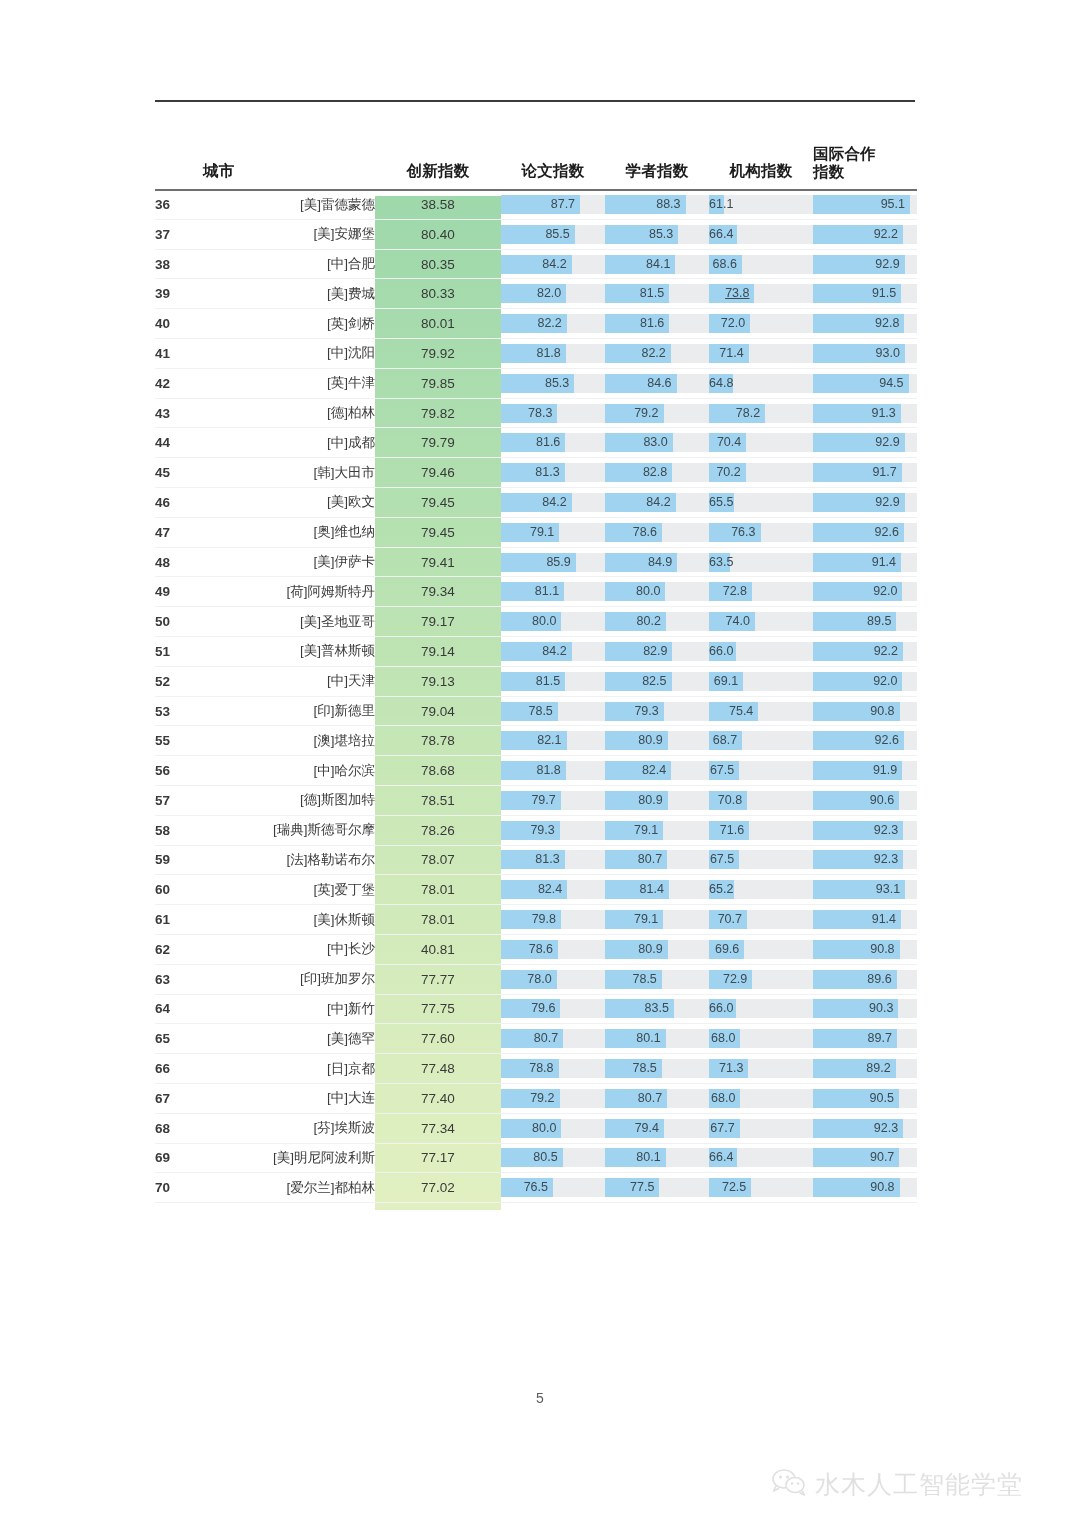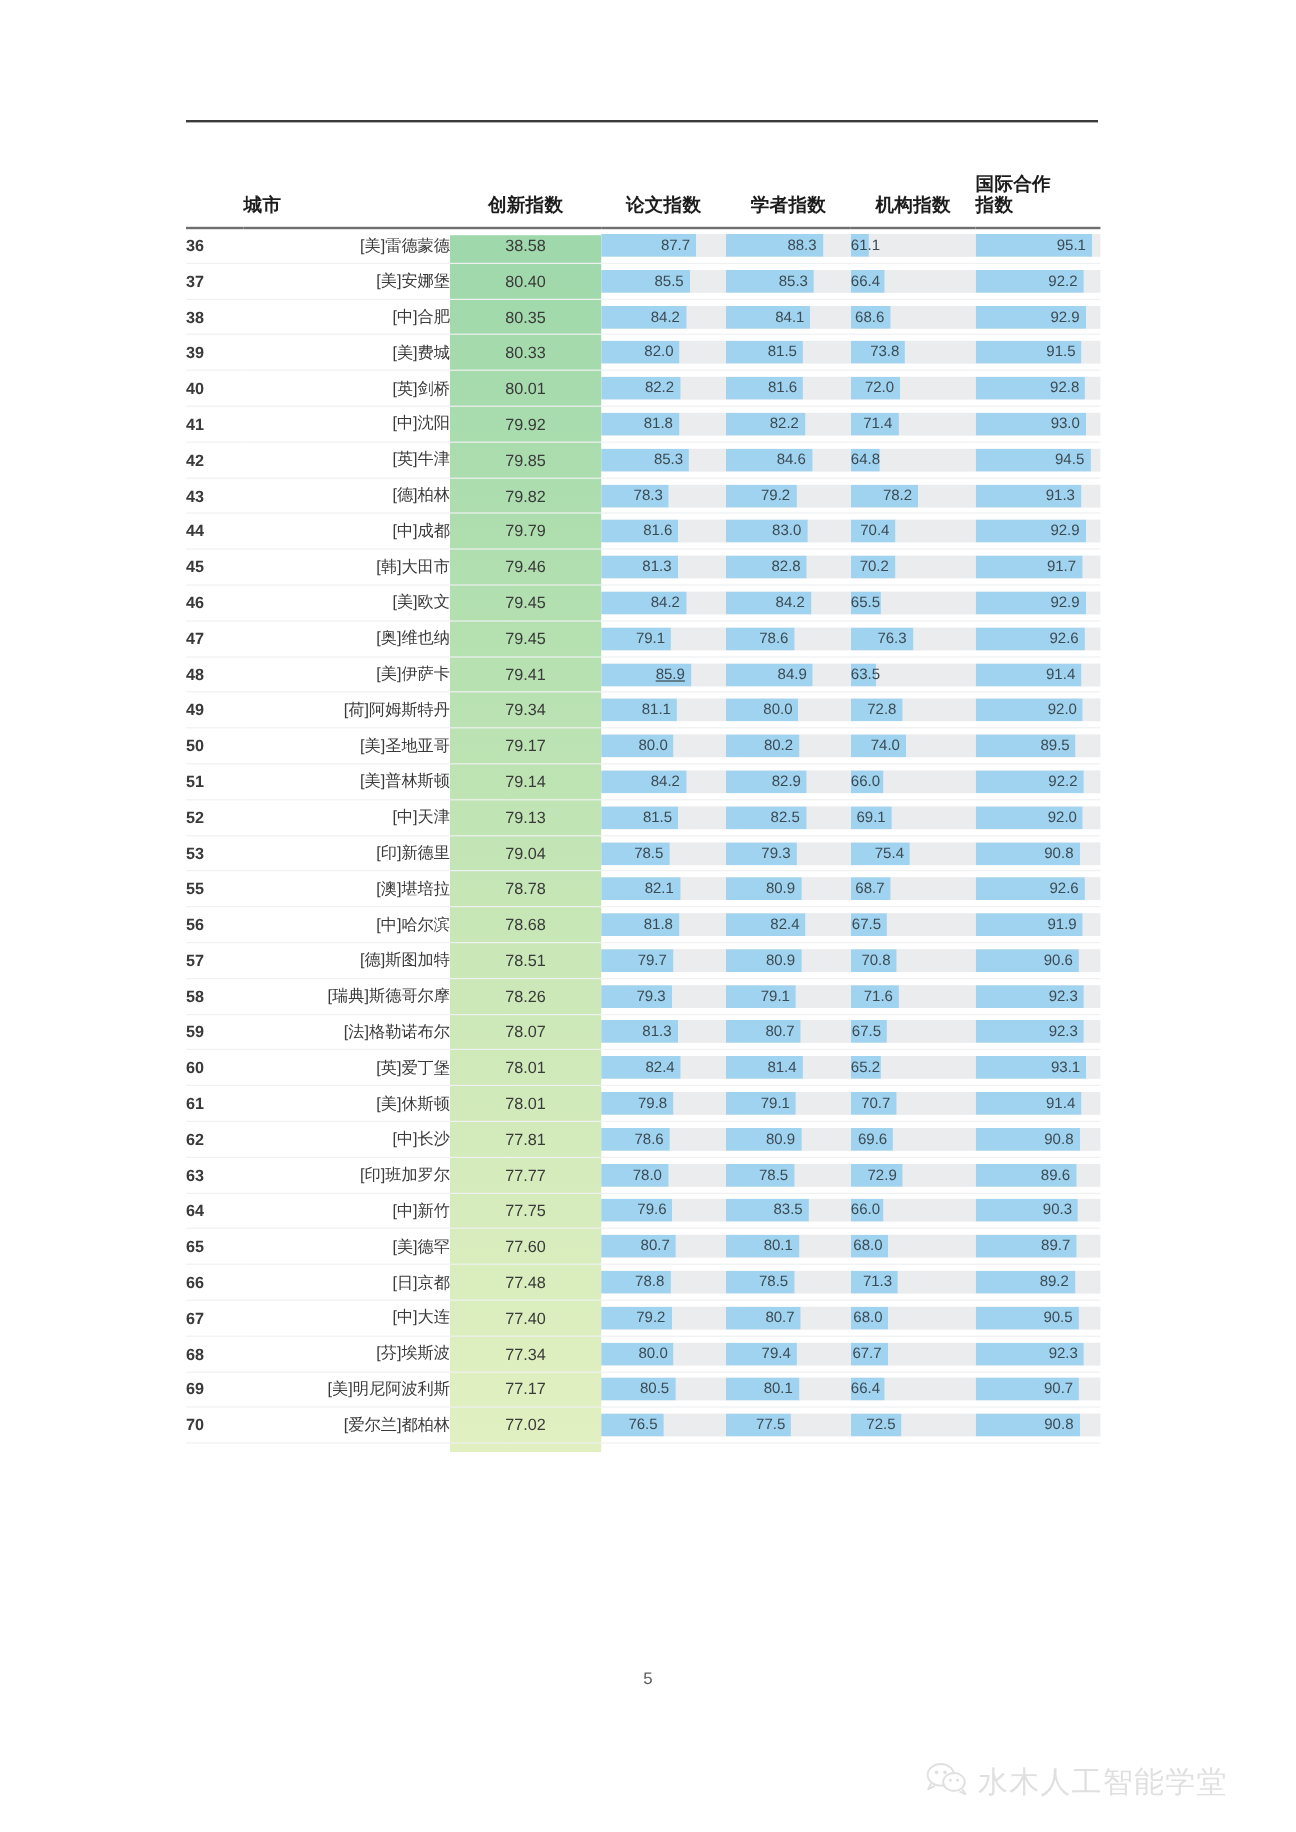--- a/index.html
+++ b/index.html
@@ -294,21 +294,21 @@
         </td>
         <td class="barcell">
           <div class="track">
             <div class="fill" style="width: 61.63%; background: rgb(159, 211, 240);"></div>
             <div class="bval" style="width: 61.63%;">81.5</div>
           </div>
         </td>
         <td class="barcell">
           <div class="track">
             <div class="fill" style="width: 43.72%; background: rgb(159, 211, 240);"></div>
-            <div class="bval" style="width: 43.72%;">73.8</div>
+            <div class="bval" style="width: 43.72%; text-decoration: underline;">73.8</div>
           </div>
         </td>
         <td class="barcell">
           <div class="track">
             <div class="fill" style="width: 84.88%; background: rgb(159, 211, 240);"></div>
             <div class="bval" style="width: 84.88%;">91.5</div>
           </div>
         </td>
       </tr>
       <tr>
@@ -543,21 +543,21 @@
           </div>
         </td>
       </tr>
       <tr>
         <td class="rank">48</td>
         <td class="city">[美]伊萨卡</td>
         <td class="innov">79.41</td>
         <td class="barcell">
           <div class="track">
             <div class="fill" style="width: 71.86%; background: rgb(159, 211, 240);"></div>
-            <div class="bval" style="width: 71.86%; text-decoration: underline;">85.9</div>
+            <div class="bval" style="width: 71.86%;">85.9</div>
           </div>
         </td>
         <td class="barcell">
           <div class="track">
             <div class="fill" style="width: 69.53%; background: rgb(159, 211, 240);"></div>
             <div class="bval" style="width: 69.53%;">84.9</div>
           </div>
         </td>
         <td class="barcell">
           <div class="track">
@@ -916,21 +916,21 @@
         <td class="barcell">
           <div class="track">
             <div class="fill" style="width: 84.65%; background: rgb(159, 211, 240);"></div>
             <div class="bval" style="width: 84.65%;">91.4</div>
           </div>
         </td>
       </tr>
       <tr>
         <td class="rank">62</td>
         <td class="city">[中]长沙</td>
-        <td class="innov">77.81</td>
+        <td class="innov">40.81</td>
         <td class="barcell">
           <div class="track">
             <div class="fill" style="width: 54.88%; background: rgb(159, 211, 240);"></div>
             <div class="bval" style="width: 54.88%;">78.6</div>
           </div>
         </td>
         <td class="barcell">
           <div class="track">
             <div class="fill" style="width: 60.23%; background: rgb(159, 211, 240);"></div>
             <div class="bval" style="width: 60.23%;">80.9</div>

